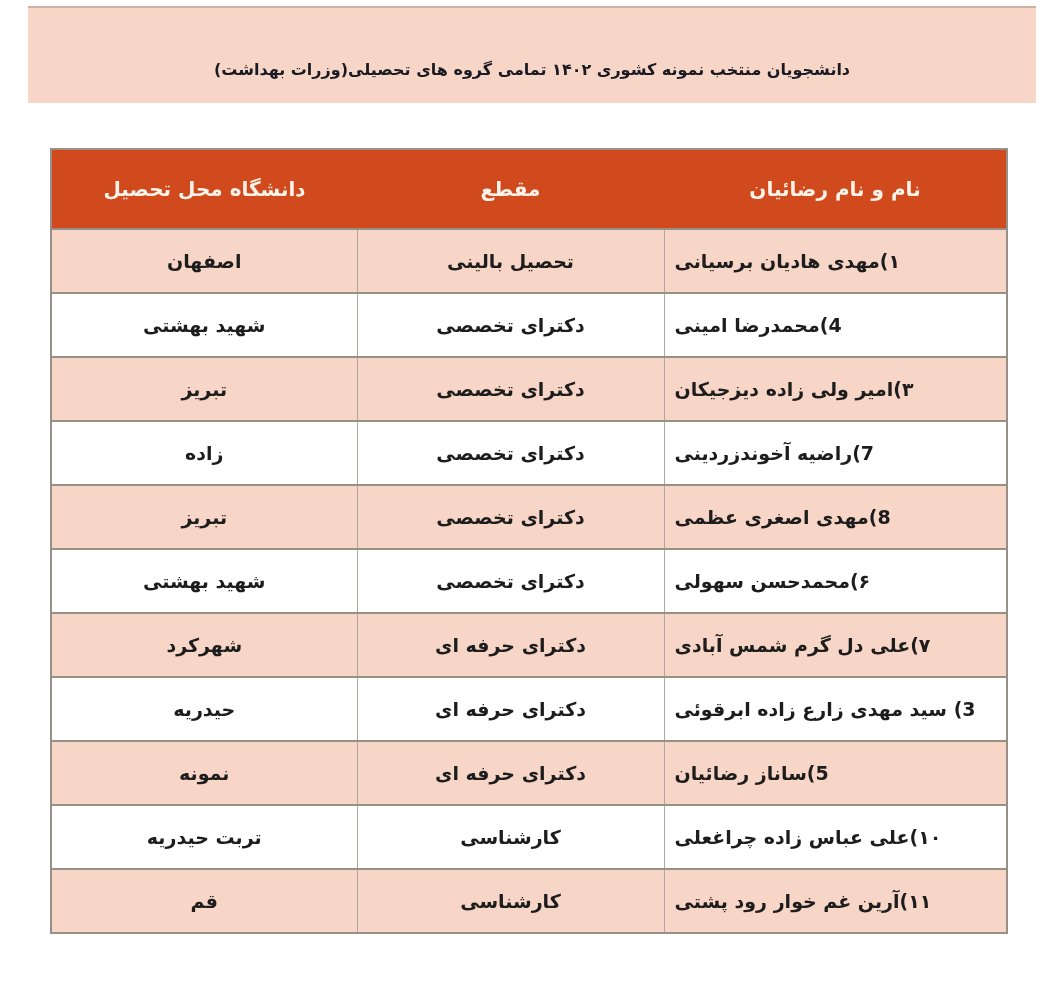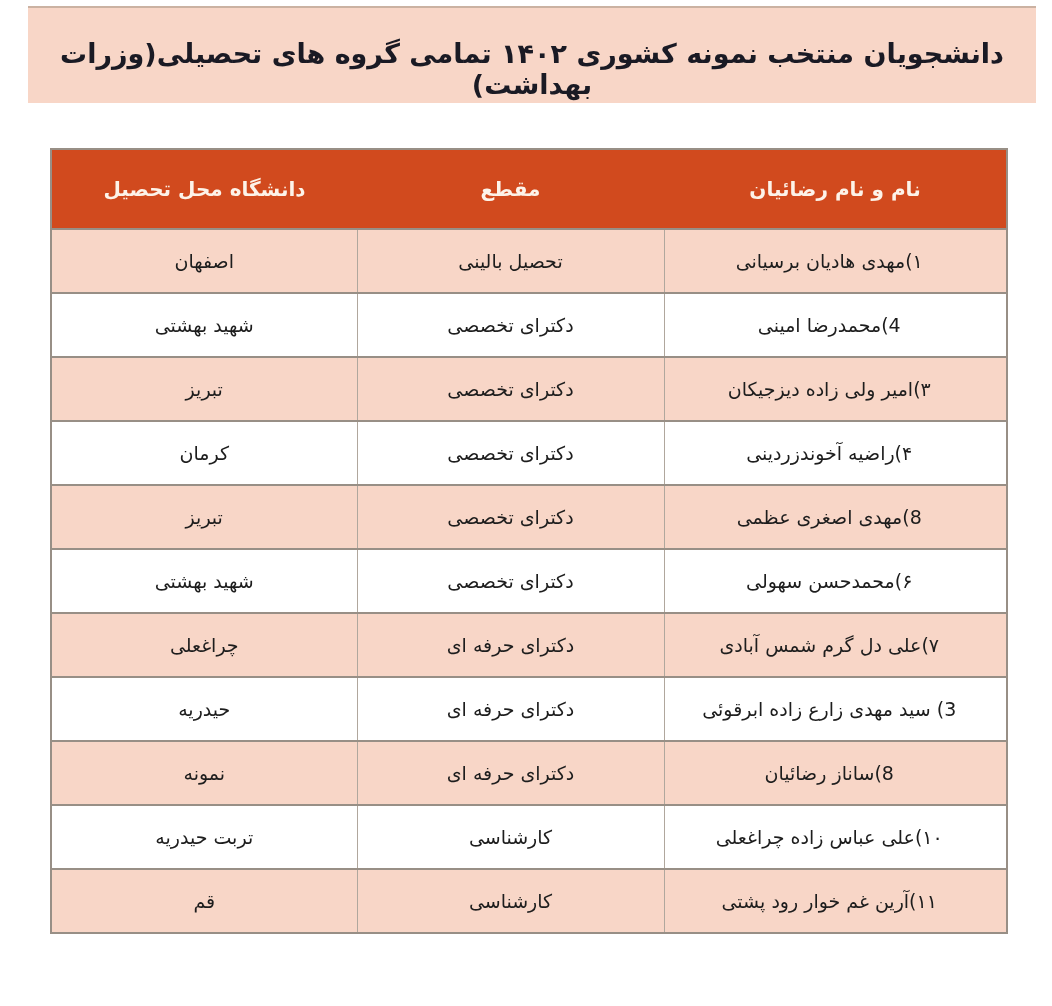--- a/index.html
+++ b/index.html
@@ -23,21 +23,21 @@
   }
   .banner{
     margin:6px 16px 0 28px;
     height:97px;
     background:var(--banner-bg);
     border-top:2px solid #cbb2a2;
     display:flex;align-items:center;justify-content:center;
   }
   .banner-title{
     color:var(--title-text);
-    font-size:27px;
+    font-size:16px;
     font-weight:bold;
     text-align:center;
     margin-top:27px;
   }
   .table-wrap{
     margin:45px 44px 0 44px;
   }
   table{
     width:956px;
     border-collapse:collapse;
@@ -54,34 +54,34 @@
     height:80px;
     font-size:20px;
     font-weight:bold;
     text-align:center;
     border:0;
     padding:0 26px;
   }
   tbody td{
     height:64px;
     font-size:19px;
-    font-weight:normal;
+    font-weight:bold;
     color:var(--text);
     text-align:center;
     padding:12px 10px;
     border-top:2px solid var(--border-h);
     border-left:1px solid var(--border-v);
     border-right:1px solid var(--border-v);
     background:#ffffff;
   }
   tbody tr:nth-child(odd) td{
     background:var(--pink);
   }
   tbody td.name{
-    text-align:center;
+    text-align:left;
     padding-right:22px;
   }
 </style>
 </head>
 <body>
 
 <div class="banner">
   <div class="banner-title">دانشجویان منتخب نمونه کشوری ۱۴۰۲ تمامی گروه های تحصیلی(وزرات بهداشت)</div>
 </div>
 
@@ -112,51 +112,51 @@
     <td class="cell university">شهید بهشتی</td>
   </tr>
 
   <tr>
     <td class="cell name">۳)امیر ولی زاده دیزجیکان</td>
     <td class="cell degree">دکترای تخصصی</td>
     <td class="cell university">تبریز</td>
   </tr>
 
   <tr>
-    <td class="cell name">۴)راضیه آخوندزردینی</td>
+    <td class="cell name">7)راضیه آخوندزردینی</td>
     <td class="cell degree">دکترای تخصصی</td>
-    <td class="cell university">کرمان</td>
+    <td class="cell university">زاده</td>
   </tr>
 
   <tr>
     <td class="cell name">8)مهدی اصغری عظمی</td>
     <td class="cell degree">دکترای تخصصی</td>
     <td class="cell university">تبریز</td>
   </tr>
 
   <tr>
     <td class="cell name">۶)محمدحسن سهولی</td>
     <td class="cell degree">دکترای تخصصی</td>
     <td class="cell university">شهید بهشتی</td>
   </tr>
 
   <tr>
     <td class="cell name">۷)علی دل گرم شمس آبادی</td>
     <td class="cell degree">دکترای حرفه ای</td>
-    <td class="cell university">چراغعلی</td>
+    <td class="cell university">شهرکرد</td>
   </tr>
 
   <tr>
     <td class="cell name">3) سید مهدی زارع زاده ابرقوئی</td>
     <td class="cell degree">دکترای حرفه ای</td>
     <td class="cell university">حیدریه</td>
   </tr>
 
   <tr>
-    <td class="cell name">8)ساناز رضائیان</td>
+    <td class="cell name">5)ساناز رضائیان</td>
     <td class="cell degree">دکترای حرفه ای</td>
     <td class="cell university">نمونه</td>
   </tr>
 
   <tr>
     <td class="cell name">۱۰)علی عباس زاده چراغعلی</td>
     <td class="cell degree">کارشناسی</td>
     <td class="cell university">تربت حیدریه</td>
   </tr>
 

